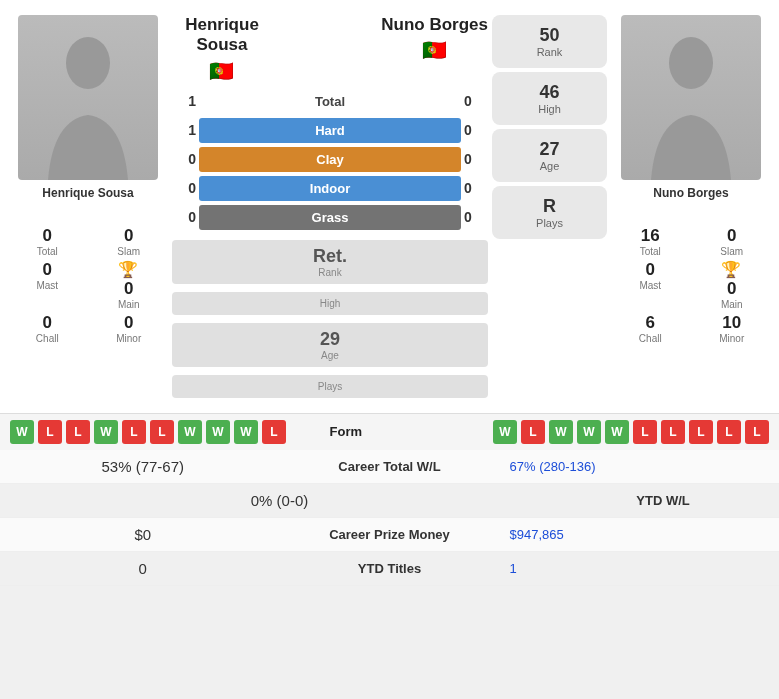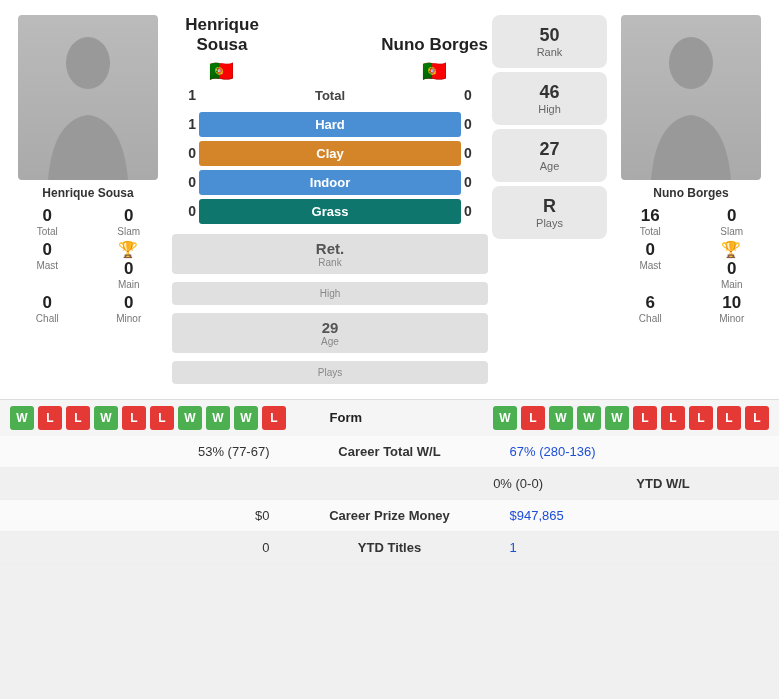--- a/index.html
+++ b/index.html
@@ -14,21 +14,21 @@
     .main-container {
       background: #fff;
       width: 779px;
     }
     .player-name-label {
       font-size: 12px;
       font-weight: bold;
       color: #333;
       text-align: center;
       margin-top: 6px;
-      margin-bottom: 0;
+      margin-bottom: 20px;
     }
     .trophy-icon {
       color: #f5c518;
       font-size: 16px;
     }
     .stat-box {
       background: #e8e8e8;
       border-radius: 8px;
       padding: 10px;
       text-align: center;
@@ -81,21 +81,21 @@
       position: relative;
     }
     .ph-img svg {
       width: 90px;
       height: 145px;
     }
 
     .center-names {
       display: flex;
       justify-content: space-between;
-      align-items: flex-end;
+      margin-bottom: 6px;
     }
     .cn-left, .cn-right {
       display: flex;
       flex-direction: column;
       align-items: center;
       min-width: 100px;
     }
     .cn-name {
       font-size: 17px;
       font-weight: bold;
@@ -129,21 +129,21 @@
       text-align: center;
       border-radius: 3px;
       font-weight: bold;
       font-size: 13px;
       color: white;
     }
     .sbadge.total { background: transparent; color: #444; }
     .sbadge.hard { background: #4a8fd4; }
     .sbadge.clay { background: #d4852a; }
     .sbadge.indoor { background: #4a8fd4; }
-    .sbadge.grass { background: #0f766e; }
+    .sbadge.grass { background: #737373; }
 
     
     .player-stat-block {
       display: grid;
       grid-template-columns: 1fr 1fr;
       gap: 3px;
       width: 100%;
       margin-top: 6px;
     }
     .psb-cell {
@@ -207,22 +207,22 @@
     .stats-row {
       display: flex;
       align-items: center;
       padding: 8px 16px;
       border-bottom: 1px solid #eee;
     }
     .stats-row:nth-child(odd) { background: #fafafa; }
     .stats-row:nth-child(even) { background: #f0f0f0; }
     .stats-val-left {
       flex: 1;
-      text-align: right;
-      font-size: 13px;
+      text-align: center;
+      font-size: 15px;
       color: #333;
       padding-right: 20px;
     }
     .stats-label {
       width: 200px;
       text-align: center;
       font-weight: bold;
       font-size: 13px;
       color: #333;
     }
@@ -234,21 +234,21 @@
       padding-left: 20px;
     }
 
     .ret-box {
       background: #e0e0e0;
       border-radius: 4px;
       padding: 6px 10px;
       text-align: center;
       margin-bottom: 5px;
     }
-    .ret-val { font-size: 15px; font-weight: bold; color: #555; display: block; }
+    .ret-val { font-size: 18px; font-weight: bold; color: #555; display: block; }
     .ret-lbl { font-size: 10px; color: #888; display: block; }
   </style>
 </head>
 <body>
 
 <div class="main-container">
 
   <div class="top-section">
 
     <div class="col-player-left">

